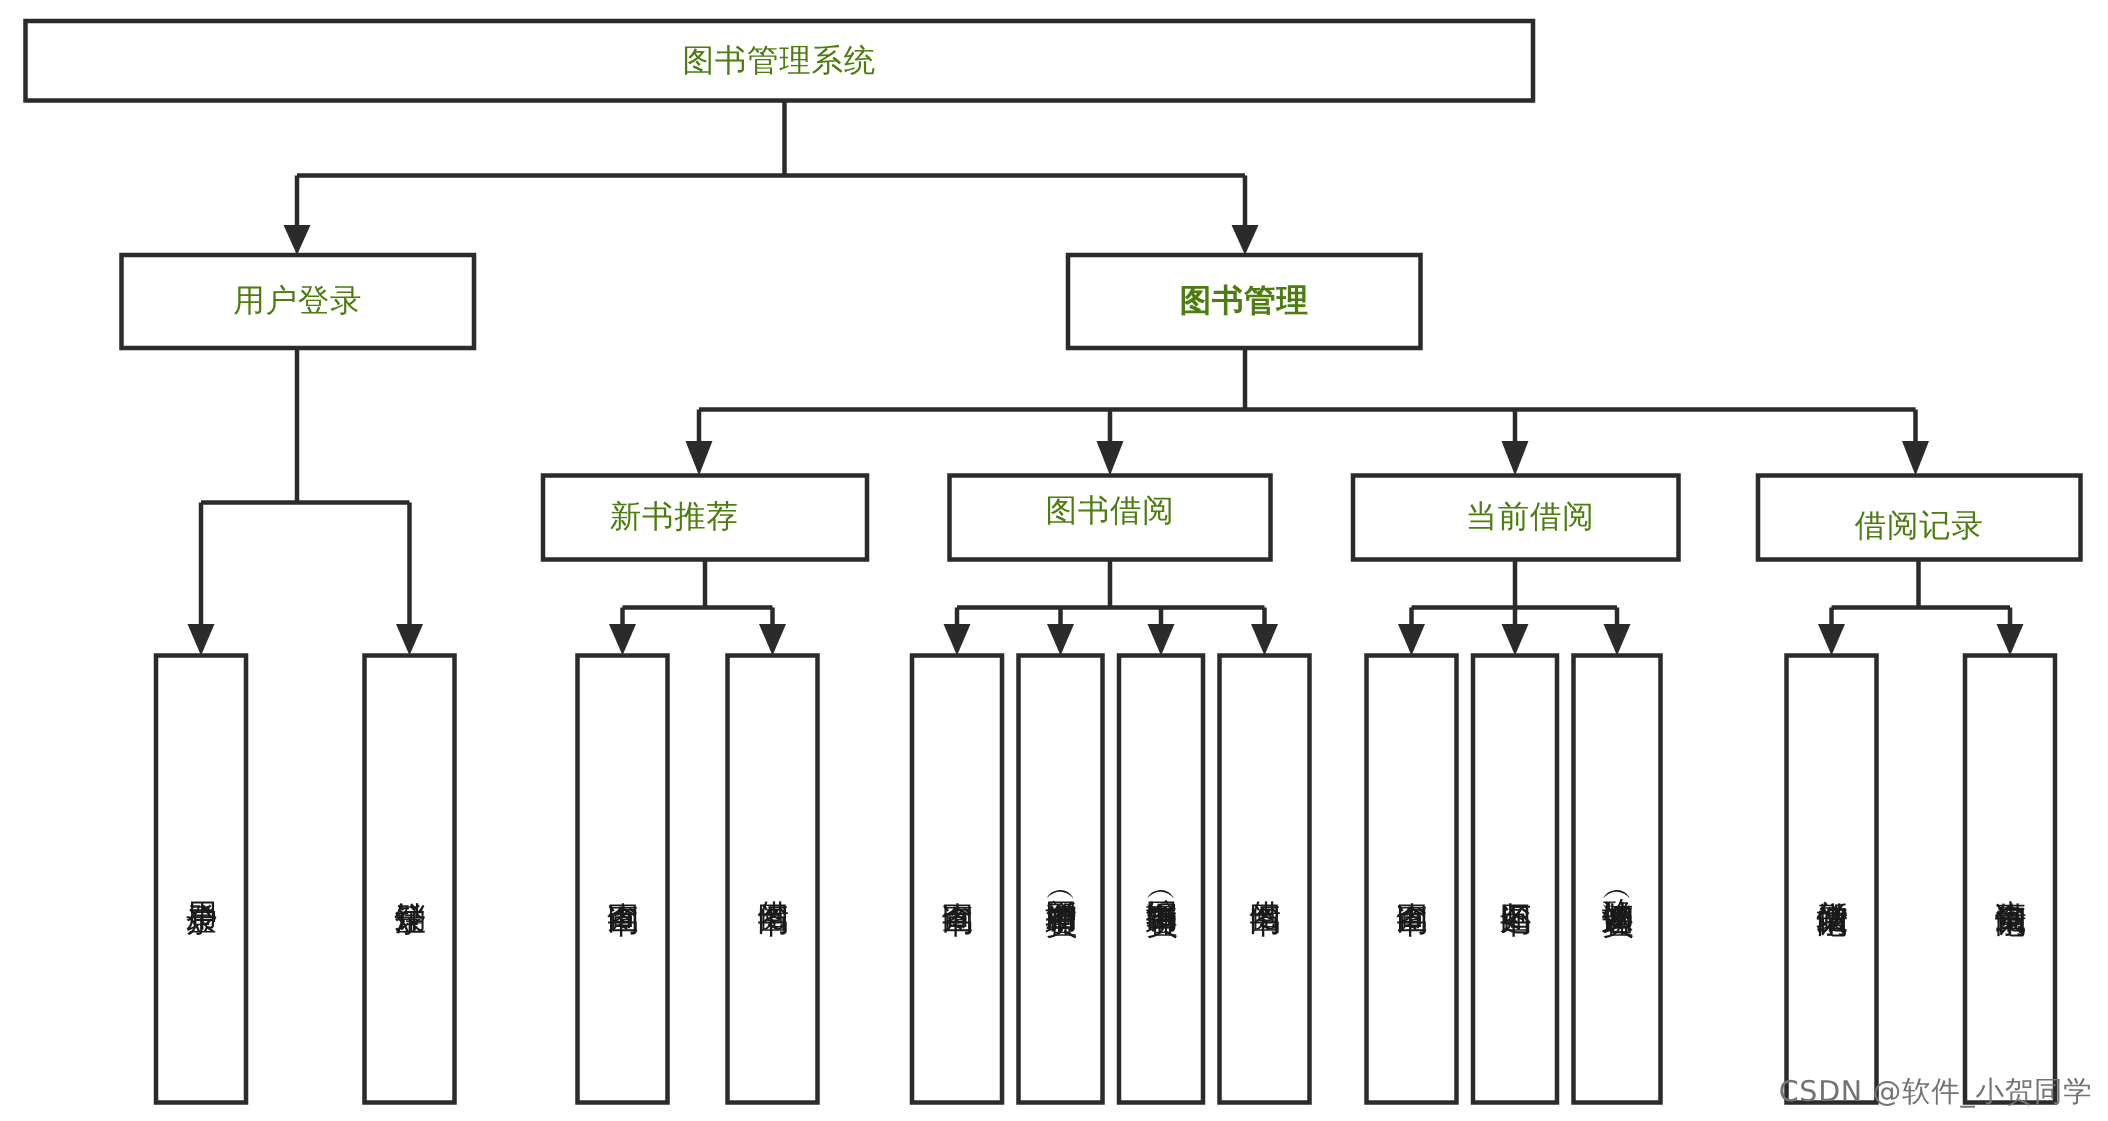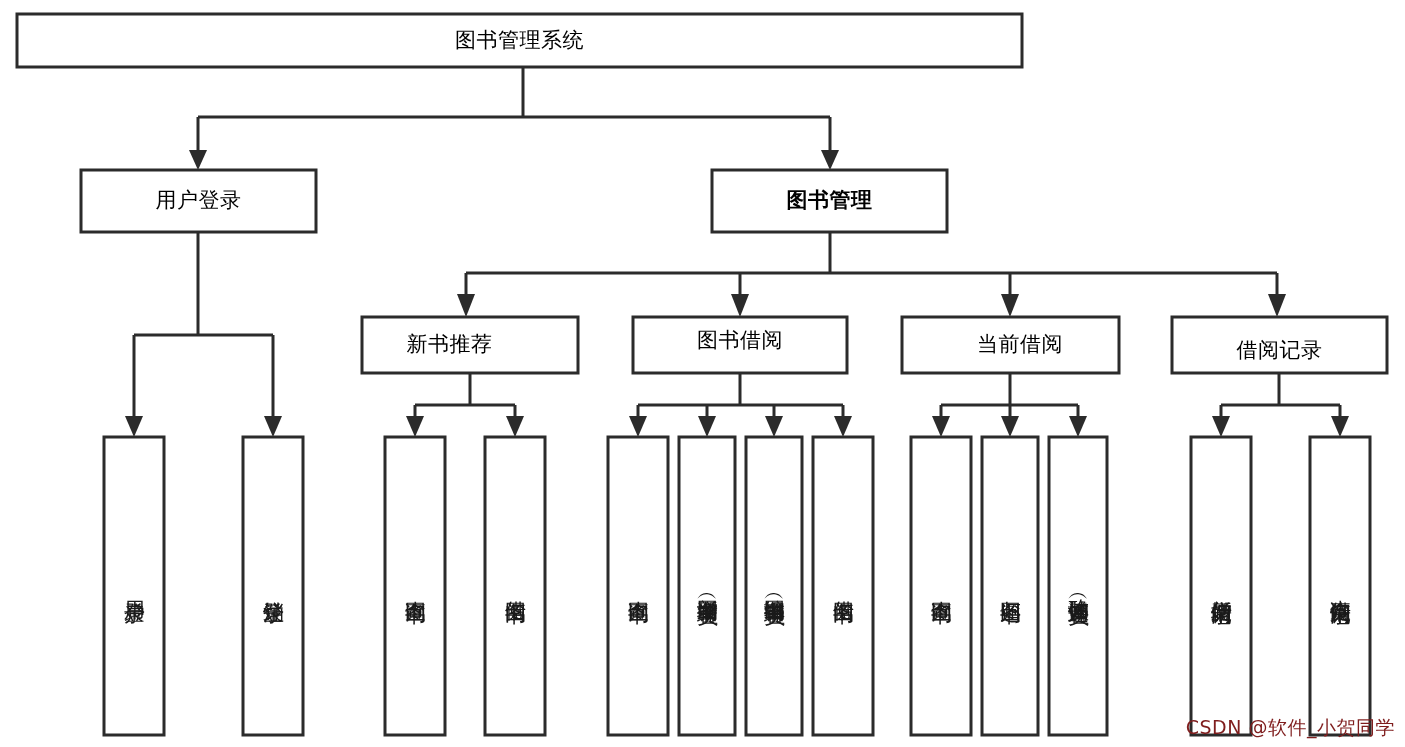--- a/index.html
+++ b/index.html
@@ -38,21 +38,21 @@
   }
   .arrow-head {
     fill: #2b2b2b;
     stroke: none;
   }
   .node-label-h {
     position: absolute;
     display: flex;
     align-items: center;
     justify-content: center;
-    color: #000000;
+    color: #4d7c0f;
     font-size: 21px;
     line-height: 1.1;
     letter-spacing: 0.5px;
     white-space: nowrap;
     pointer-events: none;
     font-family: "DejaVu Sans", "Liberation Sans", sans-serif;
   }
   .node-label-v {
     position: absolute;
     display: flex;
@@ -64,21 +64,21 @@
     writing-mode: vertical-rl;
     text-orientation: upright;
     line-height: 1.0;
     pointer-events: none;
     font-family: "DejaVu Sans", "Liberation Sans", sans-serif;
   }
   .watermark {
     position: absolute;
     right: 10px;
     bottom: 6px;
-    color: #7f1d1d;
+    color: #737373;
     font-size: 19px;
     letter-spacing: 0.5px;
     white-space: nowrap;
     font-family: "DejaVu Sans", "Liberation Sans", sans-serif;
   }
 </style>
 </head>
 <body>
 
 <div id="diagram-root">

